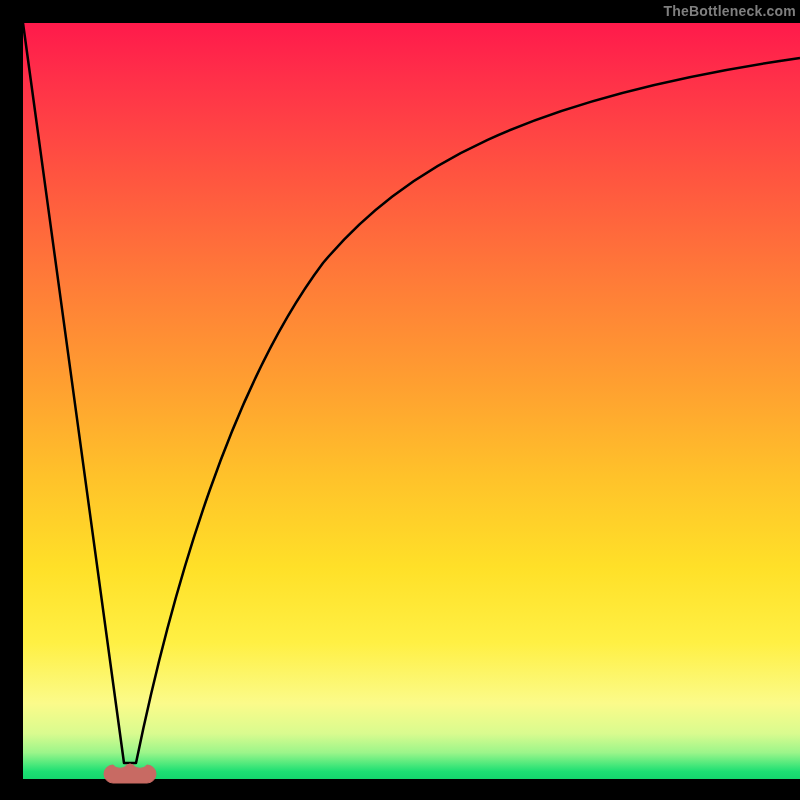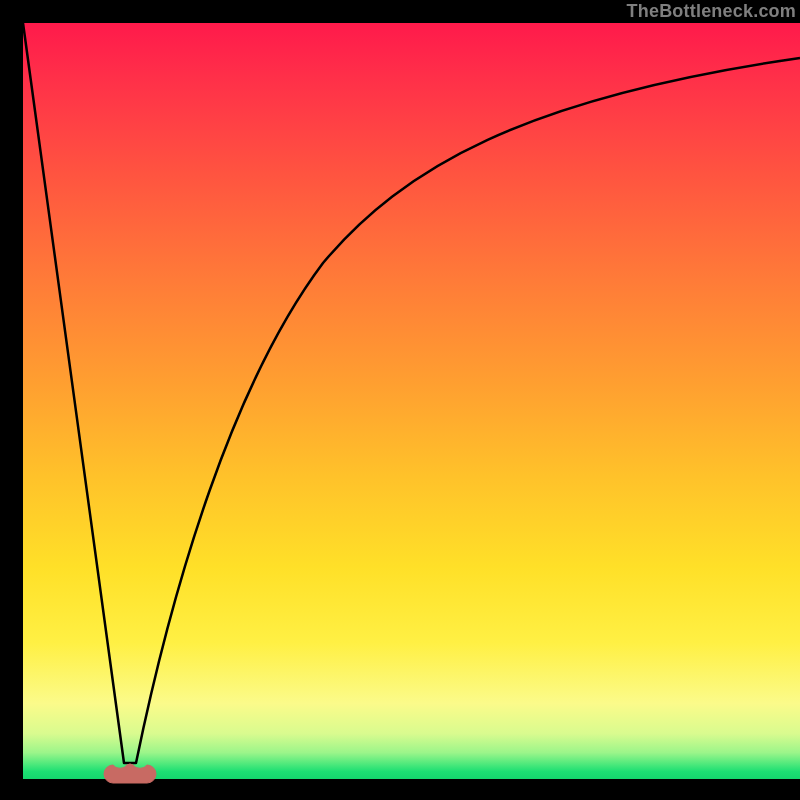--- a/index.html
+++ b/index.html
@@ -44,21 +44,21 @@
       #14d66d 100%
     );
   }
   .watermark {
     position: absolute;
     top: 0;
     right: 4px;
     height: 23px;
     line-height: 23px;
     color: #7f7f7f;
-    font-size: 18px;
+    font-size: 14px;
     font-weight: 600;
     letter-spacing: 0.2px;
     user-select: none;
   }
   svg.curve {
     position: absolute;
     left: 0;
     top: 0;
     width: 777px;
     height: 756px;

